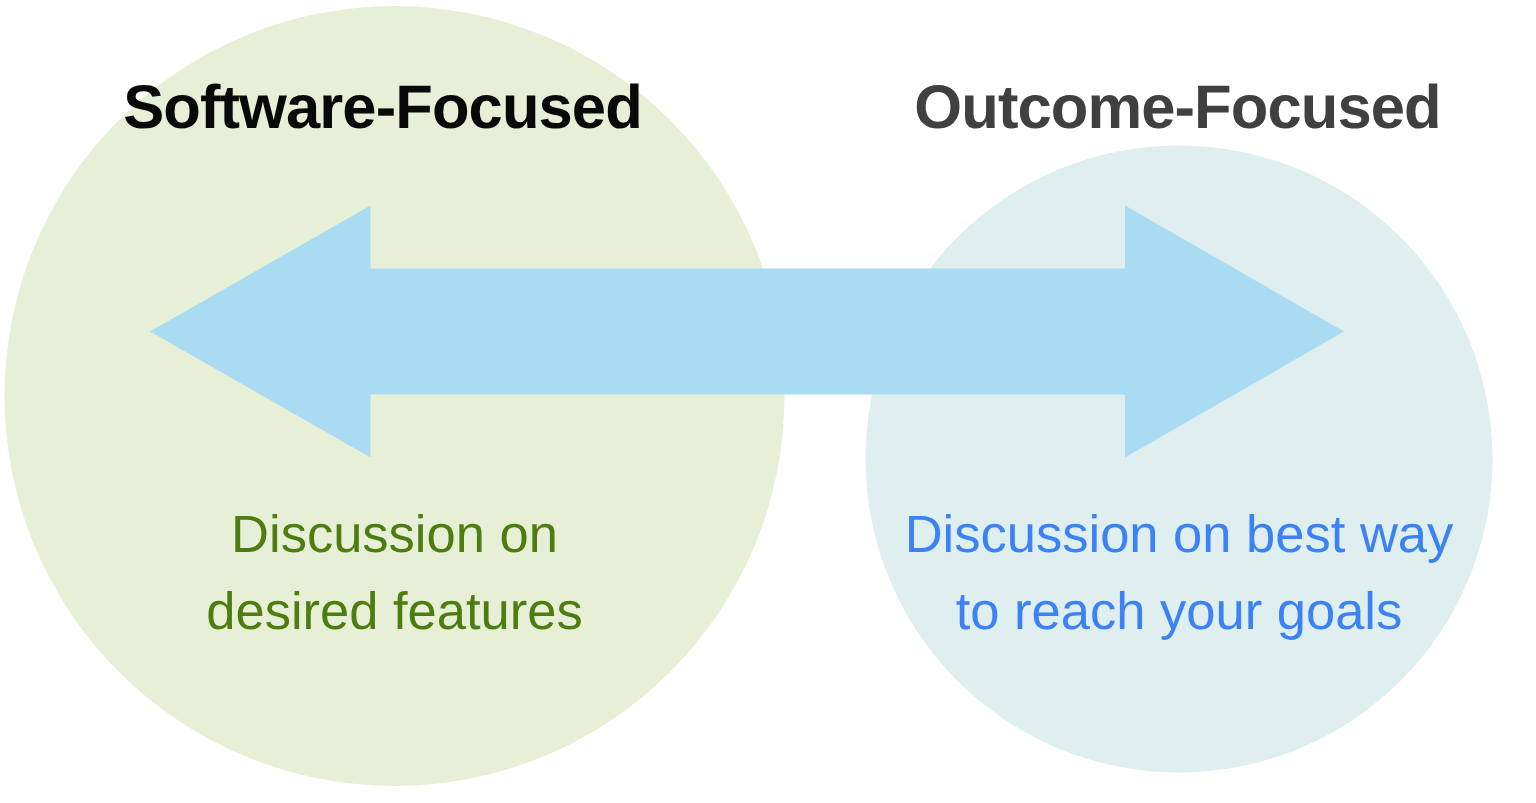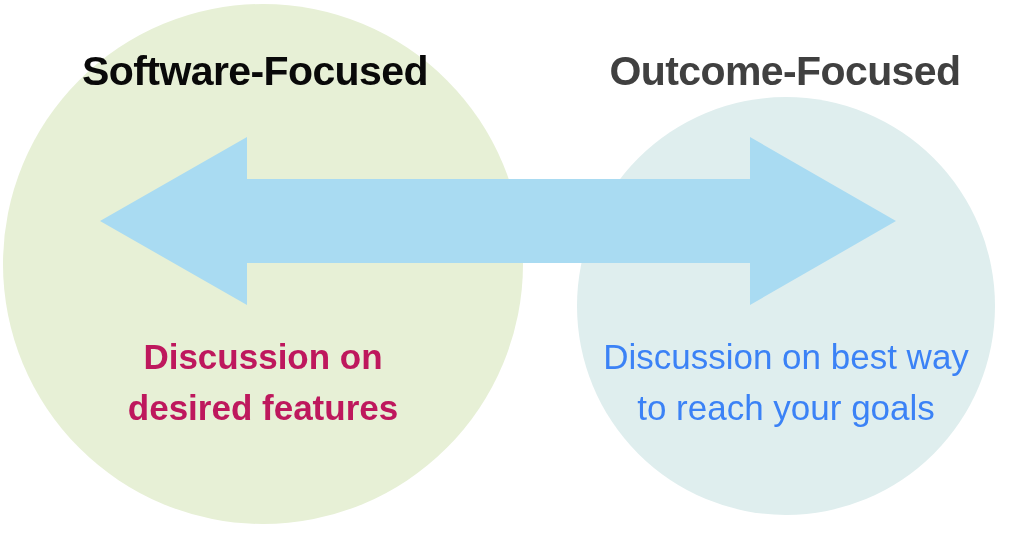--- a/index.html
+++ b/index.html
@@ -86,18 +86,18 @@
     <circle id="circle-left" cx="263" cy="264" r="260" fill="#e7f0d6"></circle>
     <circle id="circle-right" cx="786" cy="306" r="209" fill="#dfeeee"></circle>
     <polygon id="arrow-shape" points="100,221 247,137 247,179 750,179 750,137 896,221 750,305 750,263 247,263 247,305" fill="#a9dbf2"></polygon>
   </svg>
 
   <div class="overlay-layer">
     <div class="heading" id="heading-left" style="color: rgb(9, 9, 9);">Software-Focused</div>
 
     <div class="heading" id="heading-right" style="color: #404040;">Outcome-Focused</div>
 
-    <div class="caption" id="caption-left" style="color: #be185d; font-weight: bold;">Discussion on desired features</div>
+    <div class="caption" id="caption-left" style="color: #4d7c0f;">Discussion on desired features</div>
 
     <div class="caption" id="caption-right" style="color: #3b82f6;">Discussion on best way to reach your goals</div>
   </div>
 
 </div>
 
 </body></html>

